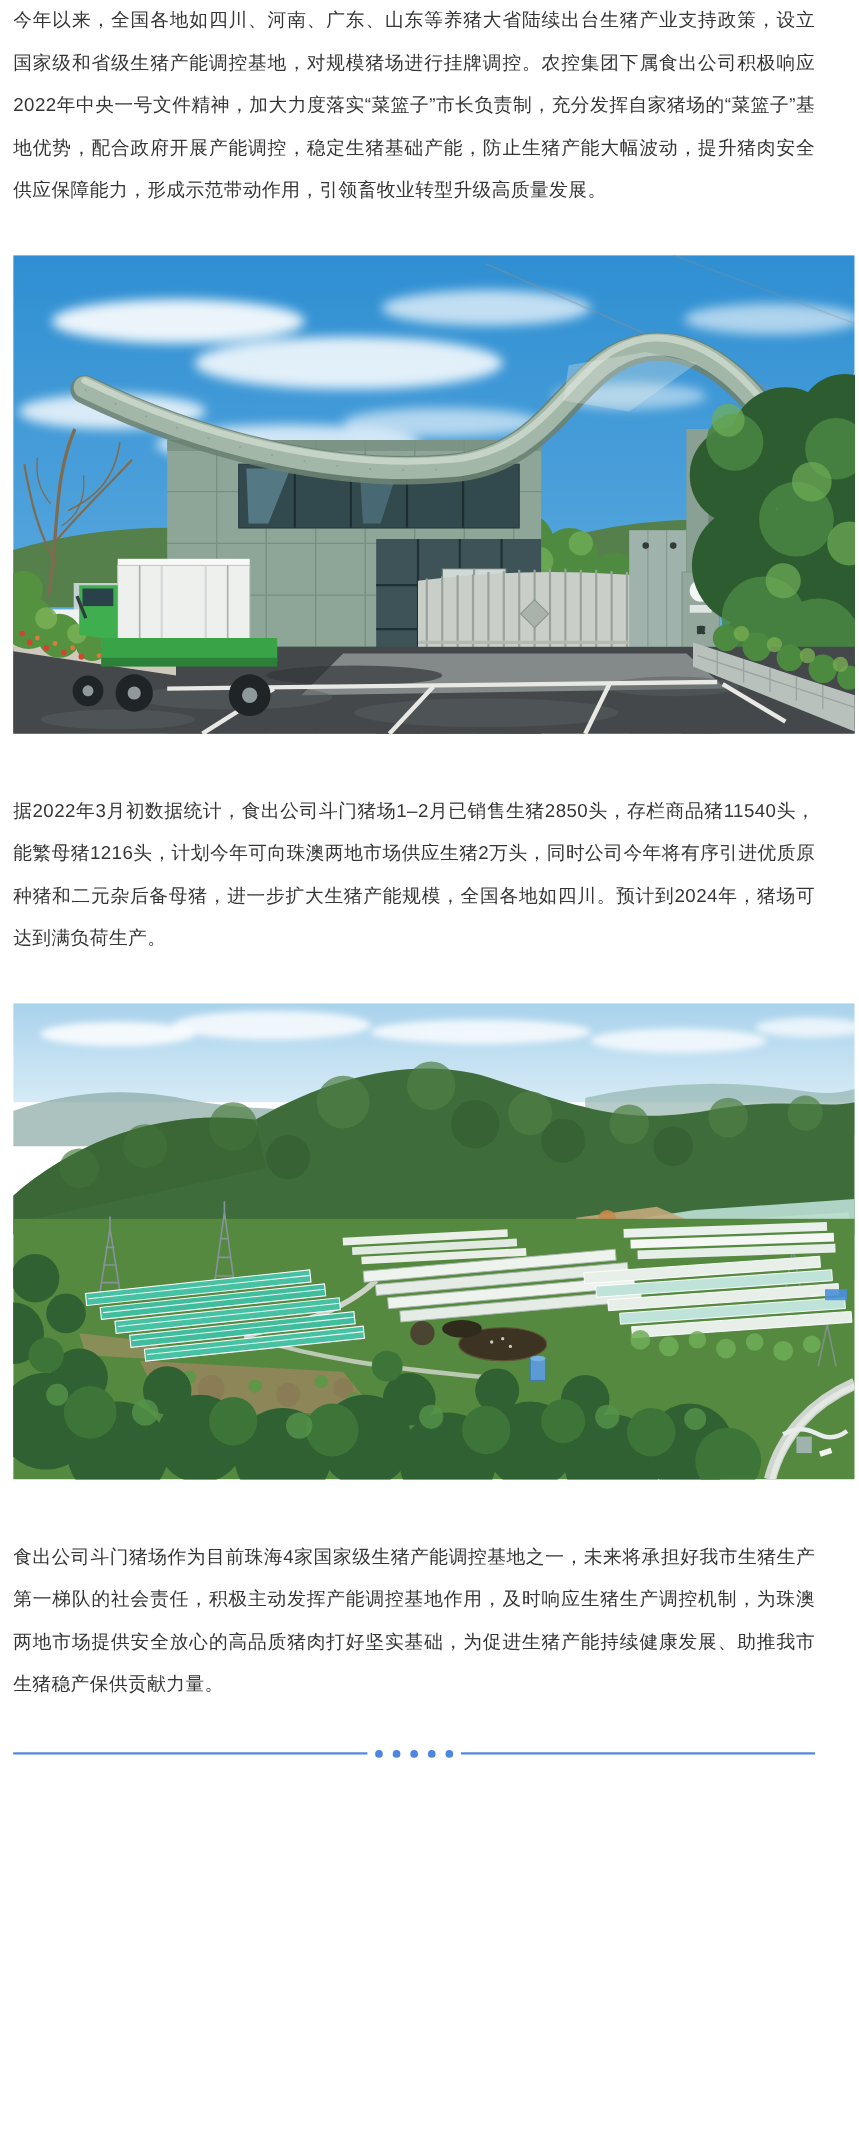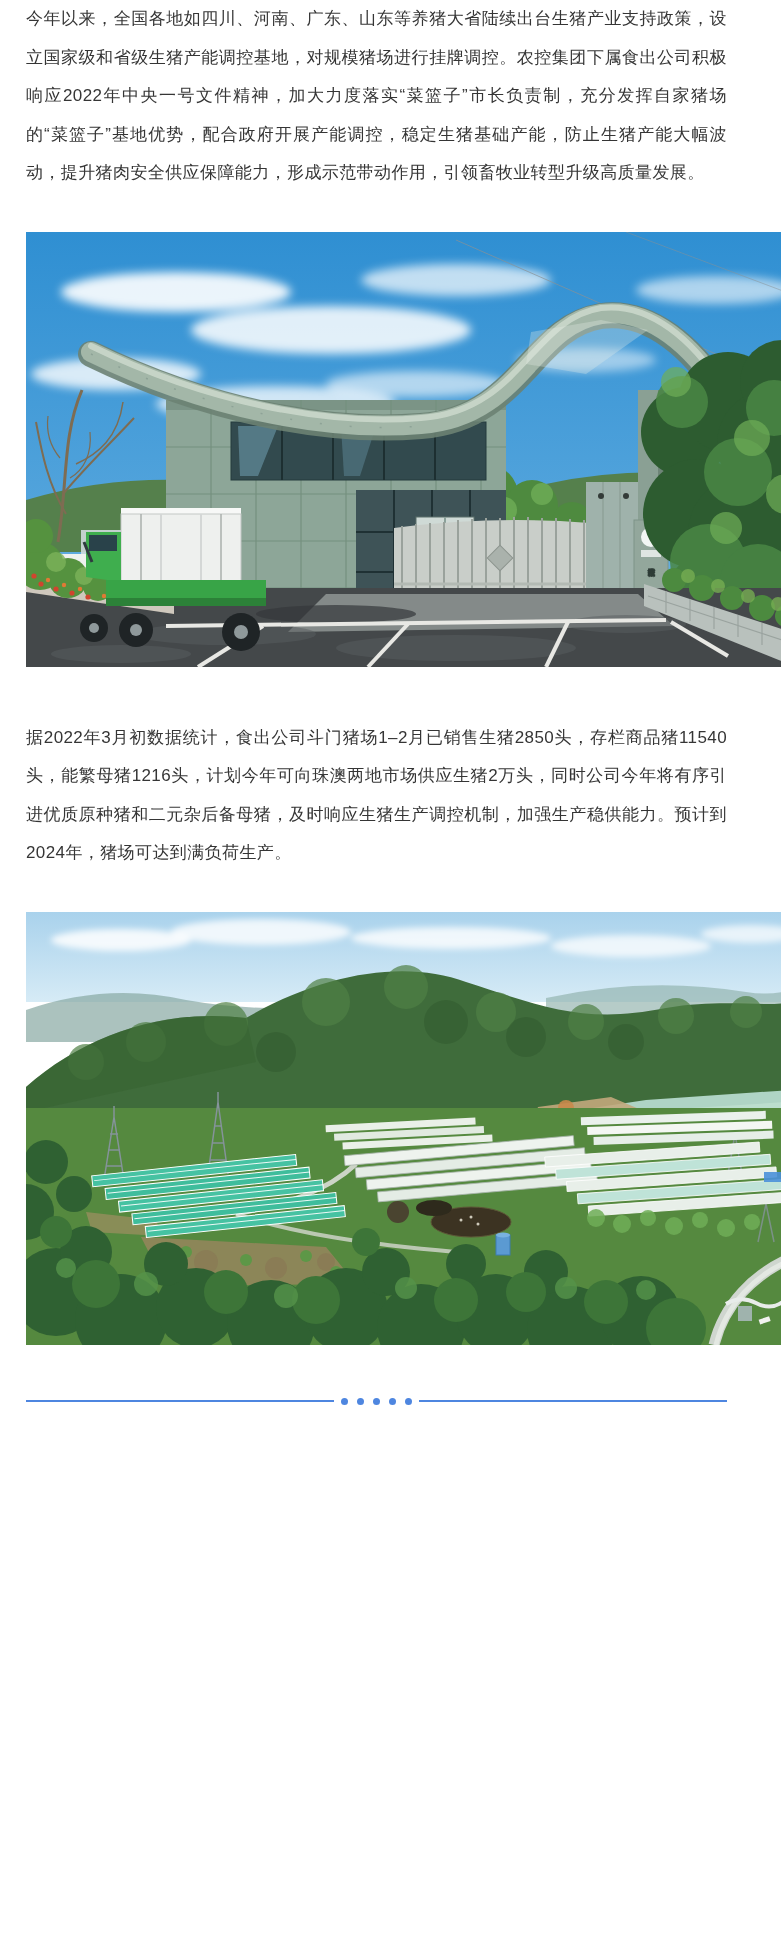--- a/index.html
+++ b/index.html
@@ -1,17 +1,17 @@
 <!DOCTYPE html>
 <html><head>
 <meta charset="utf-8">
 <style>
   html,body{margin:0;padding:0;background:#ffffff;}
   body{width:781px;font-family:"Liberation Sans",sans-serif;}
-  .article{padding:0 26px 12px;box-sizing:border-box;width:753px;}
+  .article{padding:0 12px 12px;box-sizing:border-box;width:753px;}
   p.para{
     margin:0 0 39px 0;
     font-size:17px;
     line-height:38.5px;
     letter-spacing:0.4px;
     color:#353535;
     text-align:justify;
     text-justify:inter-ideograph;
   }
   figure.photo{margin:0 0 52px 0;width:765px;}
@@ -326,21 +326,21 @@
           <circle cx="110" cy="398" r="6" fill="#8f999b"></circle>
         <circle cx="215" cy="400" r="19" fill="#1f2426"></circle>
           <circle cx="215" cy="400" r="7" fill="#8f999b"></circle>
         <circle cx="68" cy="396" r="14" fill="#1f2426"></circle>
           <circle cx="68" cy="396" r="5" fill="#8f999b"></circle>
       </g>
     </svg>
   </figure>
 
 
-  <p class="para">据2022年3月初数据统计，食出公司斗门猪场1–2月已销售生猪2850头，存栏商品猪11540头，能繁母猪1216头，计划今年可向珠澳两地市场供应生猪2万头，同时公司今年将有序引进优质原种猪和二元杂后备母猪，及时响应生猪生产调控机制，加强生产稳供能力。预计到2024年，猪场可达到满负荷生产。</p>
+  <p class="para">据2022年3月初数据统计，食出公司斗门猪场1–2月已销售生猪2850头，存栏商品猪11540头，能繁母猪1216头，计划今年可向珠澳两地市场供应生猪2万头，同时公司今年将有序引进优质原种猪和二元杂后备母猪，进一步扩大生猪产能规模，全国各地如四川。预计到2024年，猪场可达到满负荷生产。</p>
 
   <figure class="photo">
     <svg viewBox="0 0 765 433" width="765" height="433" xmlns="http://www.w3.org/2000/svg">
       <defs>
         <linearGradient id="sky2" x1="0" y1="0" x2="0" y2="1">
           <stop offset="0" stop-color="#a9d2ec"></stop>
             <stop offset="1" stop-color="#d6ebf6"></stop>
         </linearGradient>
         <filter id="blur3" x="-40%" y="-40%" width="180%" height="180%">
             <feGaussianBlur stdDeviation="3"></feGaussianBlur>
@@ -535,20 +535,21 @@
       </g>
 
       <g>
         <path d="M700,392 Q715,383 730,391 Q745,399 758,389" stroke="#e8ecea" stroke-width="4" fill="none"></path>
         <rect x="712" y="394" width="14" height="15" fill="#9fb3ad"></rect>
         <rect x="733" y="406" width="11" height="5" fill="#f2f2f0" transform="rotate(-18 738 408)"></rect>
       </g>
     </svg>
   </figure>
 
+  <p class="para">食出公司斗门猪场作为目前珠海4家国家级生猪产能调控基地之一，未来将承担好我市生猪生产第一梯队的社会责任，积极主动发挥产能调控基地作用，及时响应生猪生产调控机制，为珠澳两地市场提供安全放心的高品质猪肉打好坚实基础，为促进生猪产能持续健康发展、助推我市生猪稳产保供贡献力量。</p>
 
   <div class="divider">
     <div class="line"></div>
     <div class="dots">
       <span class="dot"></span>
       <span class="dot"></span>
       <span class="dot"></span>
       <span class="dot"></span>
       <span class="dot"></span>
     </div>

